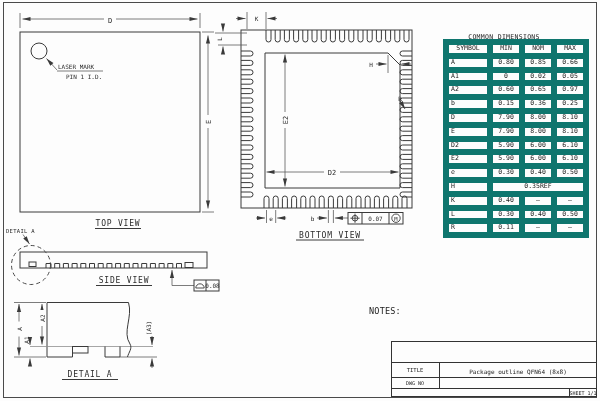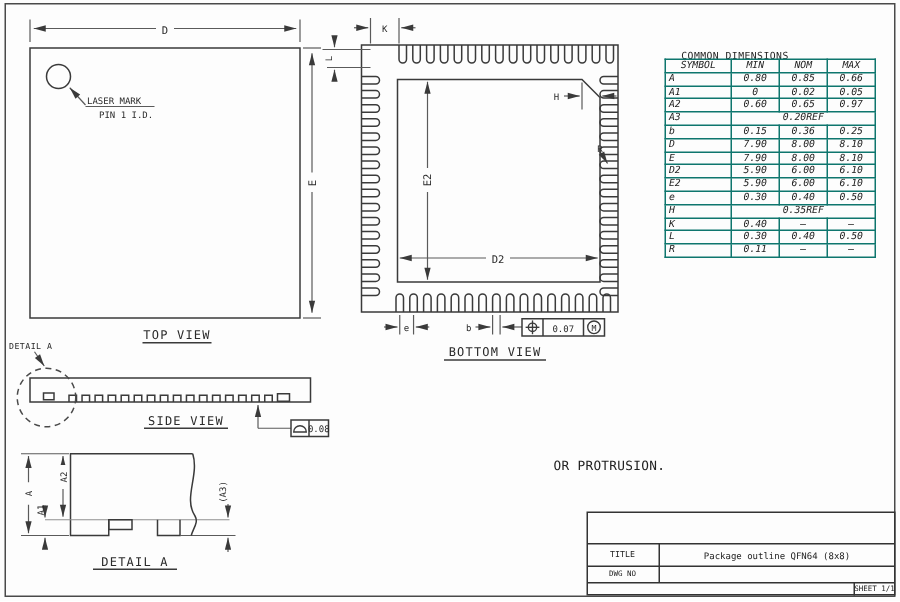--- a/index.html
+++ b/index.html
@@ -11,26 +11,26 @@
   .dim{stroke:#5a5a5a;stroke-width:0.8;fill:none;}
   .thin{stroke:#8f8f8f;stroke-width:0.8;fill:none;}
   .dash{stroke:#4a4a4a;stroke-width:1;fill:none;stroke-dasharray:4,3;}
   .wbg{fill:#fdfdfd;stroke:none;}
   text{font-family:"DejaVu Sans Mono",monospace;fill:#2b2b2b;}
   .t6{font-size:6px;}
   .t55{font-size:5.5px;letter-spacing:0.3px;}
   .t7{font-size:7px;}
   .t8{font-size:8px;letter-spacing:0.8px;}
   .mid{text-anchor:middle;}
-  .tbl-head{position:absolute;left:420px;top:12px;width:140px;text-align:center;
+  .tbl-head{position:absolute;left:434px;top:12px;width:140px;text-align:center;
             font-size:6.5px;line-height:10px;letter-spacing:0.3px;white-space:pre;}
   table.dims{position:absolute;left:443px;top:39px;width:140px;border-collapse:collapse;
              table-layout:fixed;font-size:6.5px;}
-  table.dims td,table.dims th{border:1px solid #0f766e;padding:0;height:7.8px;line-height:7.8px;
-             text-align:center;font-weight:normal;overflow:hidden;white-space:nowrap;font-style:italic;}
+  table.dims td,table.dims th{border:6px solid #0f766e;padding:0;height:7.8px;line-height:7.8px;
+             text-align:center;font-weight:normal;overflow:hidden;white-space:nowrap;}
   table.dims td.sym{text-align:left;padding-left:2px;}
   .notes{position:absolute;left:369px;top:283px;font-size:8.5px;line-height:11.5px;
          letter-spacing:0.2px;white-space:pre;}
   .tblock{position:absolute;left:391px;top:341px;width:206px;height:56px;border:1px solid #333;box-sizing:border-box;}
   .tblock .hl{position:absolute;left:0;width:100%;height:0;border-top:1px solid #333;}
   .tblock .vl{position:absolute;width:0;border-left:1px solid #333;}
   .tblock .cell{position:absolute;transform:translate(-50%,-50%);white-space:nowrap;}
 </style>
 </head>
 <body>
@@ -301,24 +301,20 @@
           <td>0.02</td>
           <td>0.05</td>
         </tr>
     <tr>
           <td class="sym">A2</td>
           <td>0.60</td>
           <td>0.65</td>
           <td>0.97</td>
         </tr>
     <tr>
-          <td class="sym">A3</td>
-          <td colspan="3">0.20REF</td>
-        </tr>
-    <tr>
           <td class="sym">b</td>
           <td>0.15</td>
           <td>0.36</td>
           <td>0.25</td>
         </tr>
     <tr>
           <td class="sym">D</td>
           <td>7.90</td>
           <td>8.00</td>
           <td>8.10</td>
@@ -366,21 +362,21 @@
     <tr>
           <td class="sym">R</td>
           <td>0.11</td>
           <td>–</td>
           <td>–</td>
         </tr>
   </tbody>
     </table>
 
   <div class="notes">
-    <div>OR PROTRUSION.</div>
+    <div>NOTES:</div>
   </div>
 
   <div class="tblock">
     <div class="hl" style="top:20px"></div>
     <div class="hl" style="top:35px"></div>
     <div class="hl" style="top:46px"></div>
     <div class="vl" style="left:47px;top:20px;height:26px"></div>
     <div class="vl" style="left:177px;top:46px;height:9px"></div>
     <div class="cell" style="left:23px;top:28px;font-size:5.5px">TITLE</div>
     <div class="cell" style="left:126px;top:28.5px;font-size:6px">Package outline QFN64 (8x8)</div>

